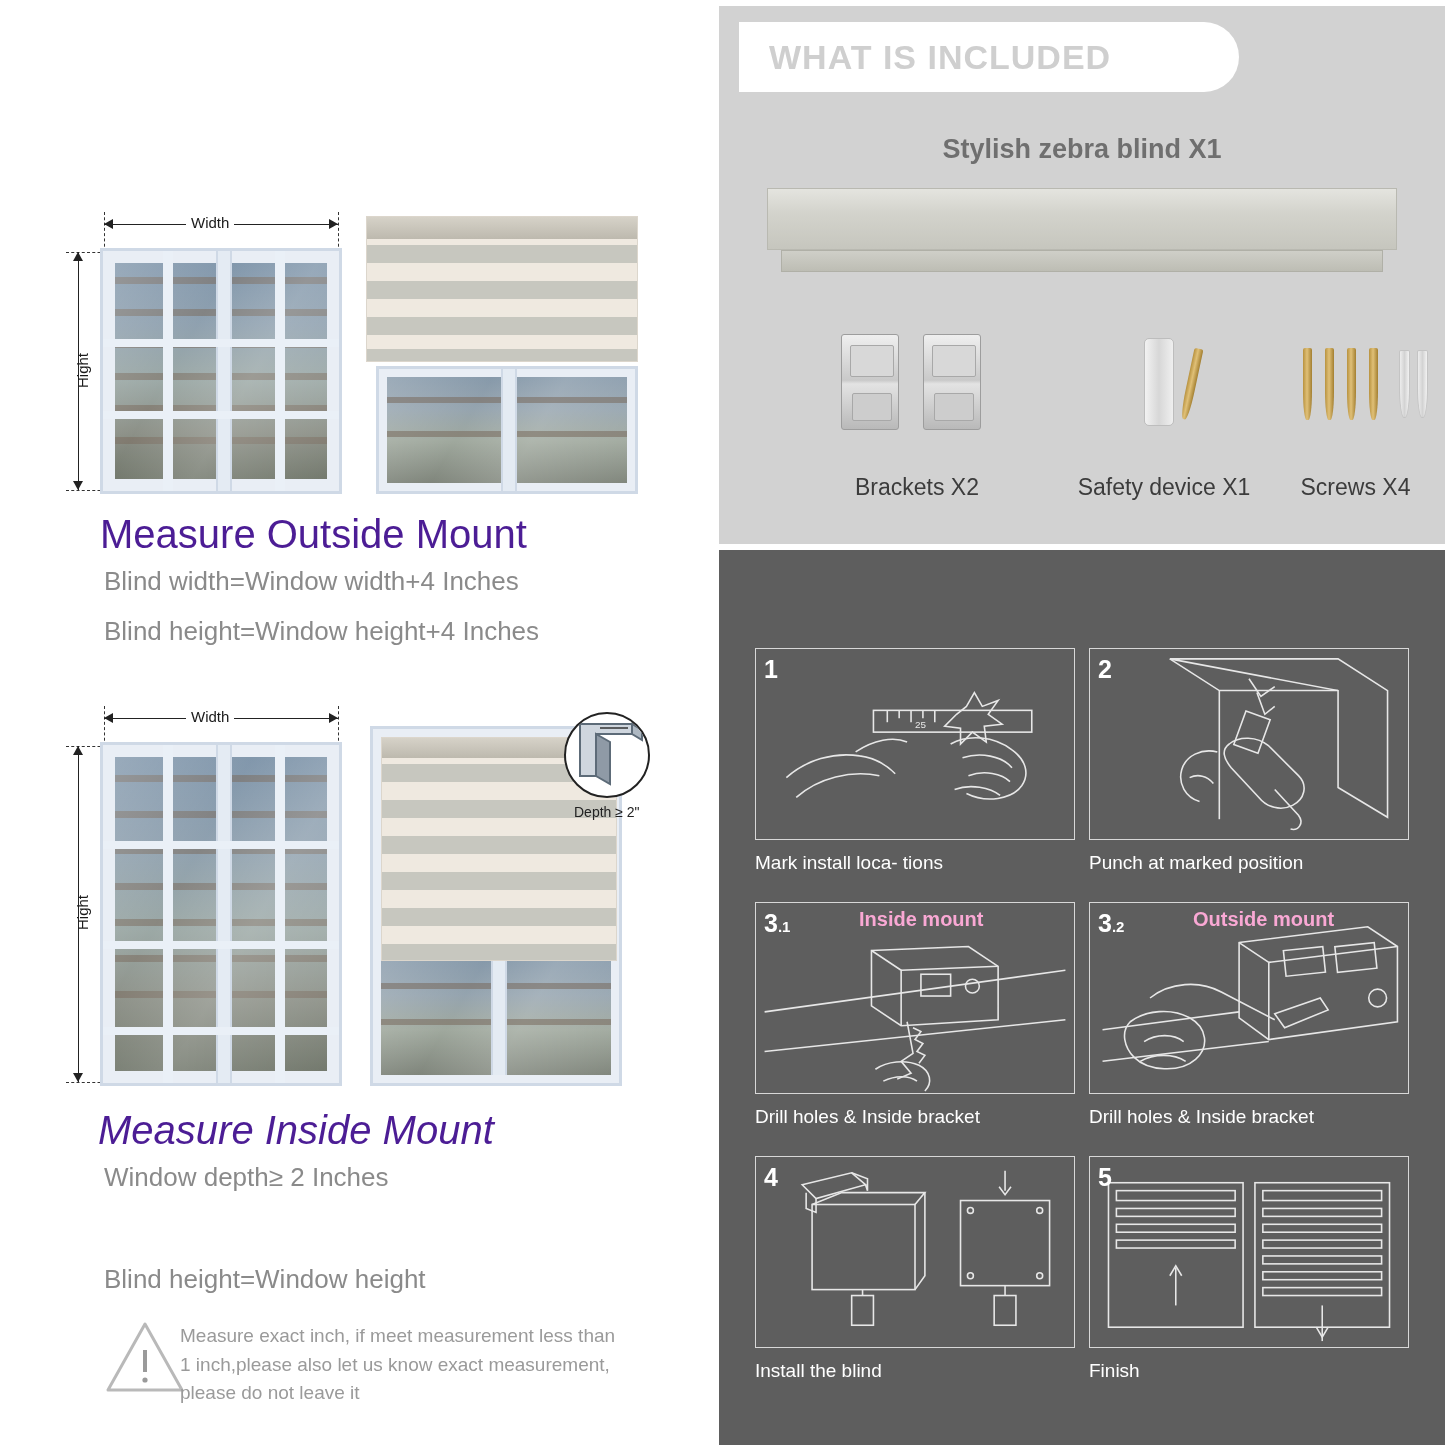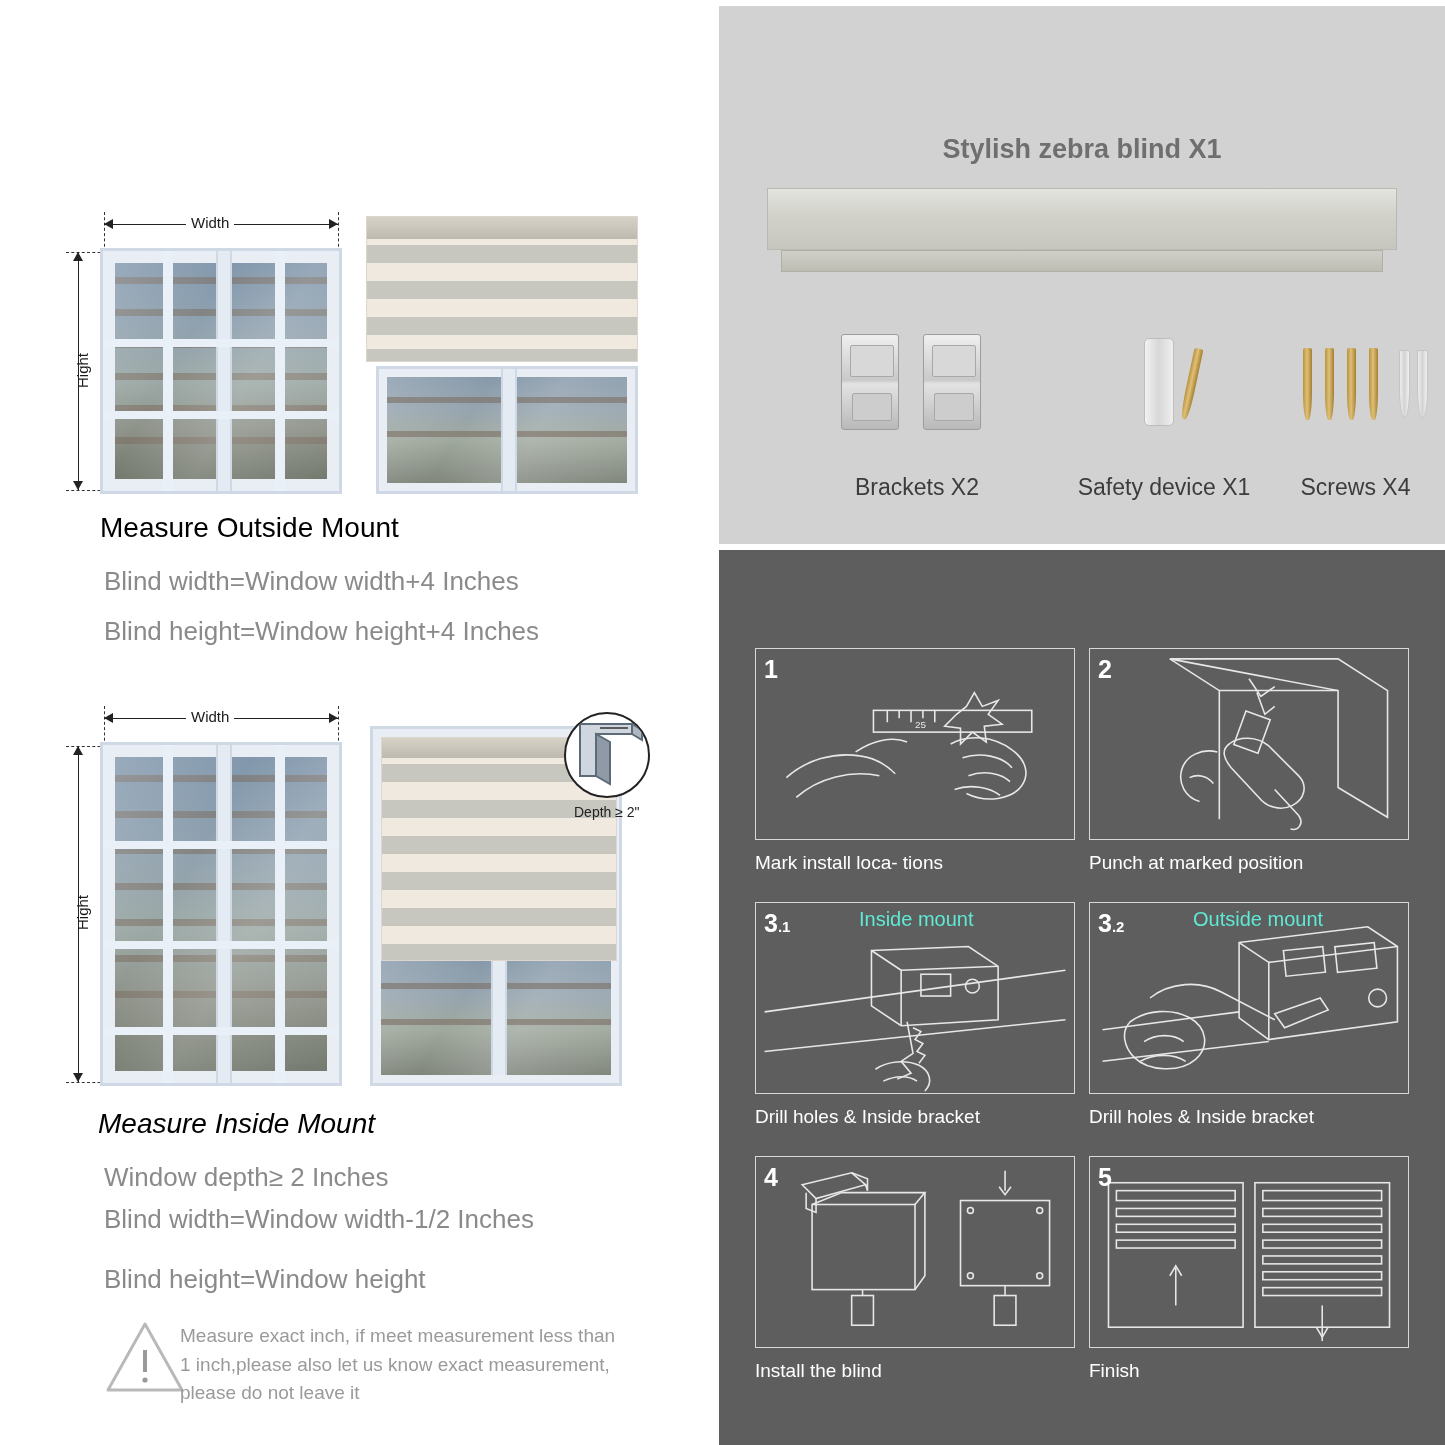--- a/index.html
+++ b/index.html
@@ -129,21 +129,21 @@
     position: absolute; height: 0;
     border-top: 1px dashed #333;
   }
   .dash-v {
     position: absolute; width: 0;
     border-left: 1px dashed #333;
   }
 
   .sect-title {
     position: absolute;
-    font-size: 28px; color: #000000; font-weight: normal; text-align: center;
+    font-size: 40px; color: #4c1d95; font-weight: normal; text-align: center;
   }
   .sect-line {
     position: absolute;
     font-size: 26px; color: #8a8a8a;
   }
 
   
   .depth-circle {
     position: absolute;
     width: 86px; height: 86px;
@@ -270,21 +270,21 @@
     left: 8px; top: 6px;
     color: #ffffff; font-size: 25px; font-weight: bold;
   }
   .step-num small { font-size: 15px; }
   .step-cap {
     position: absolute;
     color: #ffffff; font-size: 19px;
   }
   .step-inline {
     position: absolute;
-    color: #5eead4; font-size: 20px; font-weight: normal;
+    color: #f9a8d4; font-size: 20px; font-weight: bold;
   }
   .sketch { position: absolute; left: 0; top: 0; width: 100%; height: 100%; }
   .sketch line, .sketch path, .sketch rect, .sketch circle, .sketch polyline, .sketch polygon {
     stroke: #e7e7e7; fill: none; stroke-width: 1.6;
   }
 </style>
 </head>
 <body>
 
 <div class="page">
@@ -414,34 +414,34 @@
           <path d="M30 20 L44 28 L44 70 L30 62 Z" fill="#8f9aa6" stroke="#5d6b78" stroke-width="2"></path>
           <path d="M66 10 L76 16 L76 26 L66 20 Z" fill="#aeb8c2" stroke="#5d6b78" stroke-width="2"></path>
           <line x1="34" y1="14" x2="62" y2="14" stroke="#333" stroke-width="1.5"></line>
         </svg>
       </div>
       <div class="depth-label" style="left:574px;top:108px;">Depth ≥ 2"</div>
     </div>
 
     <div class="sect-title" style="left:98px;top:1108px;font-style:italic;">Measure Inside Mount</div>
     <div class="sect-line" style="left:104px;top:1162px;">Window depth≥ 2 Inches</div>
-    <div class="sect-line" style="left:104px;top:1204px;">Blind width=Window width-1/2 Inches</div>
     <div class="sect-line" style="left:104px;top:1246px;margin-top:18px;">Blind height=Window height</div>
 
     <div class="warn-box" style="left:102px;top:1318px;width:86px;height:78px;">
       <svg width="86" height="78" viewBox="0 0 86 78">
         <path d="M43 6 L80 72 L6 72 Z" fill="none" stroke="#b9b9b9" stroke-width="3" stroke-linejoin="round"></path>
         <line x1="43" y1="32" x2="43" y2="54" stroke="#9a9a9a" stroke-width="4"></line>
         <circle cx="43" cy="62" r="2.6" fill="#9a9a9a"></circle>
       </svg>
     </div>
     <div class="warn-text" style="left:180px;top:1322px;width:440px;">Measure exact inch, if meet measurement less than 1 inch,please also let us know exact measurement, please do not leave it</div>
   </div>
 
   <div class="right-top">
+    <div class="banner-right">WHAT IS INCLUDED</div>
 
     <div class="incl-title">Stylish zebra blind X1</div>
 
     <div class="headrail">
       <div class="headrail-top"></div>
       <div class="headrail-bot"></div>
     </div>
 
     <div class="parts-row">
 

